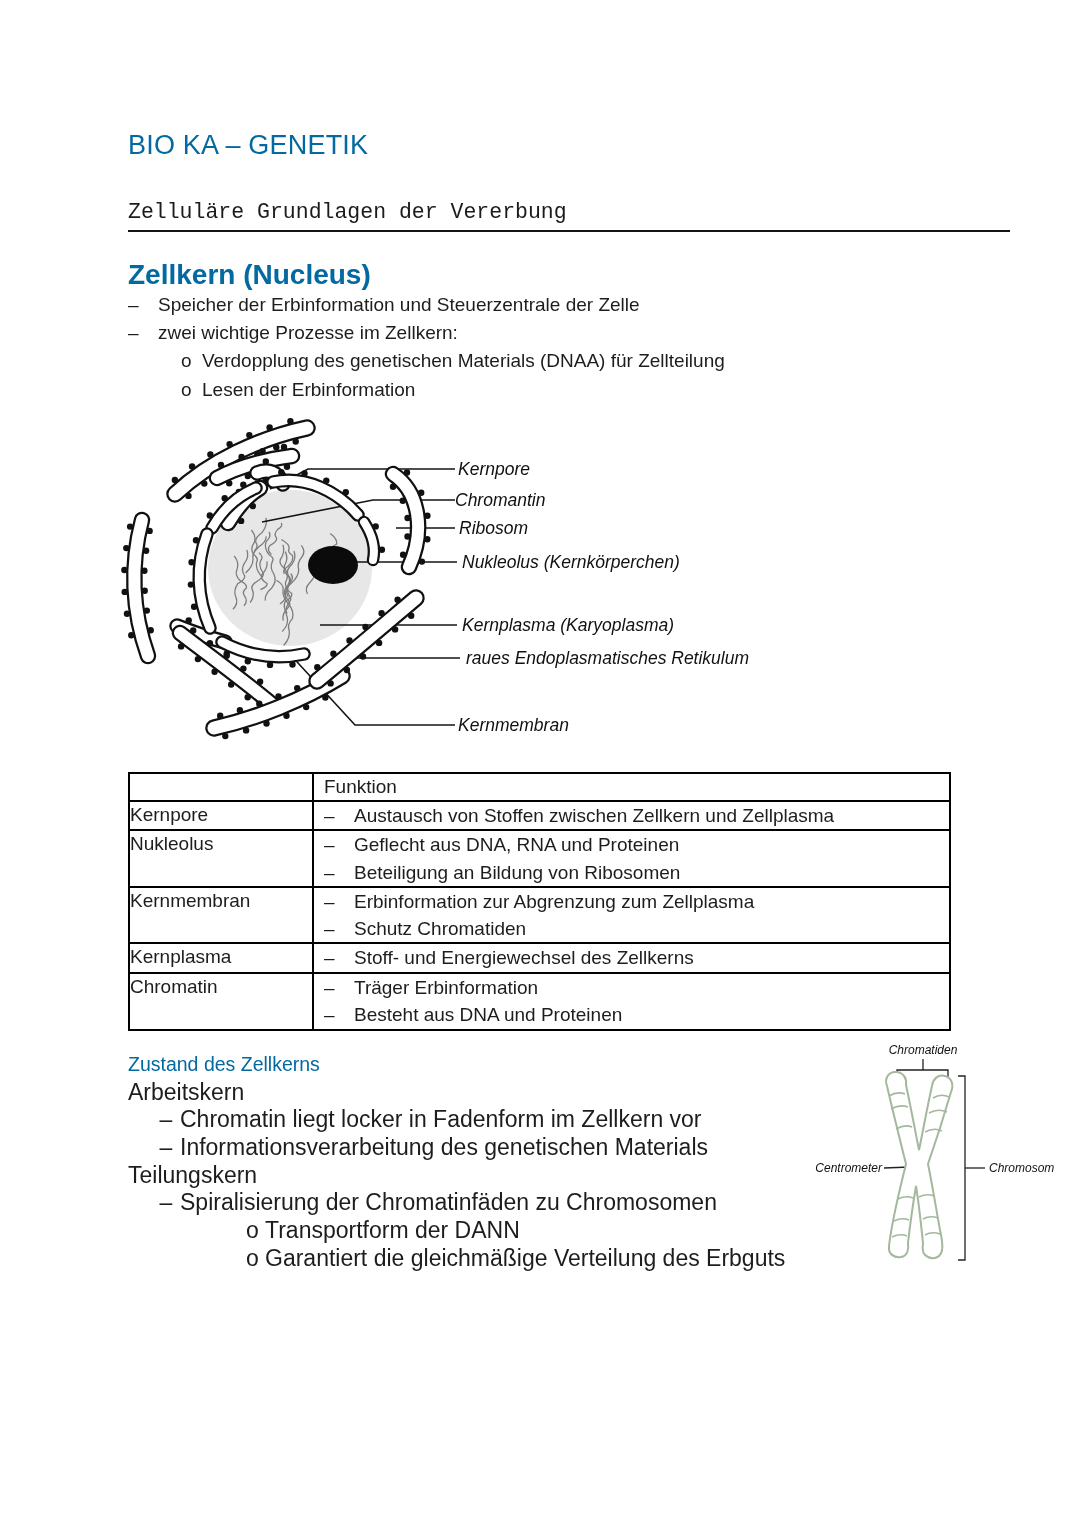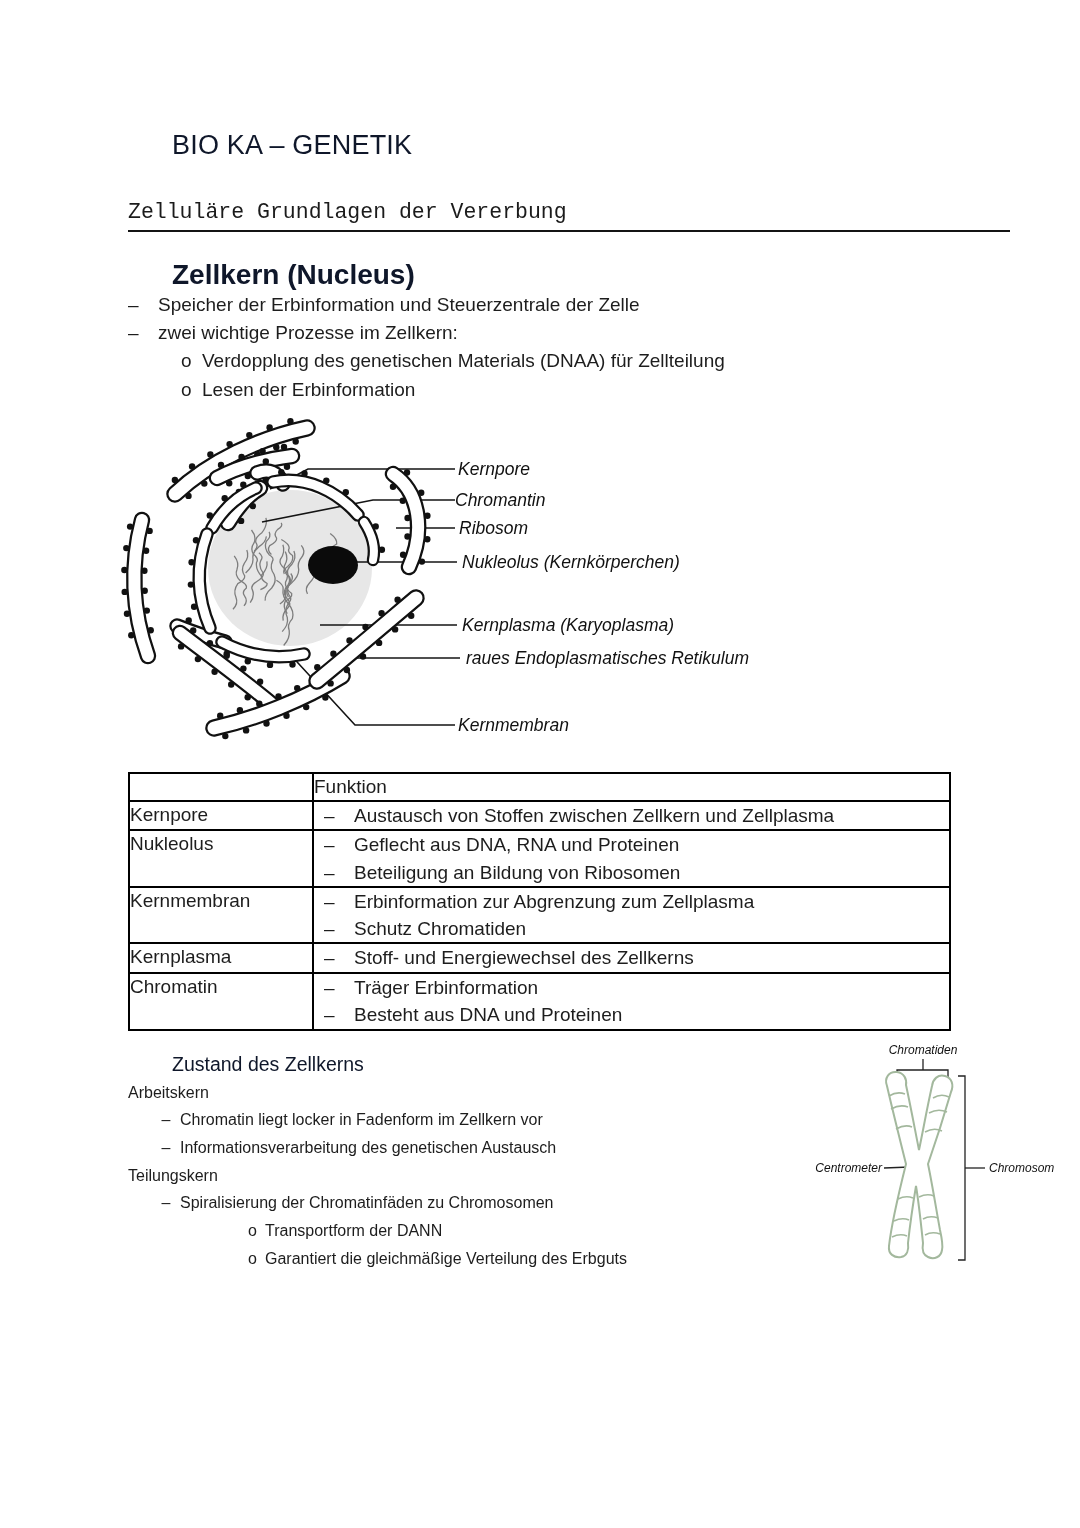--- a/index.html
+++ b/index.html
@@ -1,32 +1,32 @@
 <!DOCTYPE html>
 <html><head>
 <meta charset="utf-8">
 <style>
   html,body{margin:0;padding:0;}
   body{
     width:1080px;height:1528px;background:#ffffff;position:relative;
     font-family:"Liberation Sans",sans-serif;color:#1d1d1d;overflow:hidden;
   }
   .abs{position:absolute;}
-  .green{color:#0f172a;margin-left:44px;}
+  .green{color:#0369a1;}
   .page-title{left:128px;top:130px;font-size:27px;letter-spacing:.2px;}
   .subtitle{left:128px;top:200px;font-size:21.5px;color:#1b1b1b;font-family:Liberation Mono, monospace;}
   .rule{left:128px;top:230px;width:882px;height:2.4px;background:#141414;}
   .h2{left:128px;top:259px;font-size:28px;font-weight:bold;}
   .list{position:absolute;width:840px;font-size:19px;}
   .row{display:flex;line-height:28.2px;height:28.2px;white-space:nowrap;}
   .mk1{width:30px;flex:none;}
   .row.sub{margin-left:53px;}
   .mk2{width:21px;flex:none;}
   
-  .zrow{display:flex;line-height:27.7px;height:27.7px;white-space:nowrap;font-size:16px;}
+  .zrow{display:flex;line-height:27.7px;height:27.7px;white-space:nowrap;font-size:23px;}
   .z-head{font-size:19.5px;}
   .z-dash{margin-left:24px;}
   .z-dash .mkz{width:28px;flex:none;}
   .z-circ{margin-left:112px;}
   .z-circ .mko{width:25px;flex:none;}
   
   table.ftab{position:absolute;left:128px;top:772px;width:823px;border-collapse:collapse;table-layout:fixed;}
   table.ftab td{border:2px solid #000;vertical-align:top;font-size:19px;padding:0;}
   td.c1{width:182px;padding-left:8px;line-height:26px;padding-top:1px;}
   .t-line{display:flex;line-height:27.3px;white-space:nowrap;}
@@ -240,21 +240,21 @@
     <text x="356" y="248">raues Endoplasmatisches Retikulum</text>
     <text x="348" y="315">Kernmembran</text>
   </g>
 </svg>
 
 <table class="ftab">
   <tbody>
       <tr>
     <td class="c1" style="height:25px"></td>
     <td style="height:25px">
-      <div style="line-height:26px">Funktion</div>
+      <div style="padding-left:10px;line-height:26px">Funktion</div>
     </td>
   </tr>
   <tr>
     <td class="c1" style="height:26px">Kernpore</td>
     <td style="height:26px">
       <div class="t-line">
             <span class="t-dash">–</span>
             <span>Austausch von Stoffen zwischen Zellkern und Zellplasma</span>
           </div>
     </td>
@@ -312,21 +312,21 @@
 
 <div class="list" style="left:128px;top:1051px;text-align:center;">
   <div class="zrow z-head green">Zustand des Zellkerns</div>
   <div class="zrow">Arbeitskern</div>
   <div class="zrow z-dash">
     <span class="mkz">–</span>
     <span>Chromatin liegt locker in Fadenform im Zellkern vor</span>
   </div>
   <div class="zrow z-dash">
     <span class="mkz">–</span>
-    <span>Informationsverarbeitung des genetischen Austausch</span>
+    <span>Informationsverarbeitung des genetischen Materials</span>
   </div>
   <div class="zrow">Teilungskern</div>
   <div class="zrow z-dash">
     <span class="mkz">–</span>
     <span>Spiralisierung der Chromatinfäden zu Chromosomen</span>
   </div>
   <div class="zrow z-circ">
     <span class="mko">o</span>
     <span>Transportform der DANN</span>
   </div>

